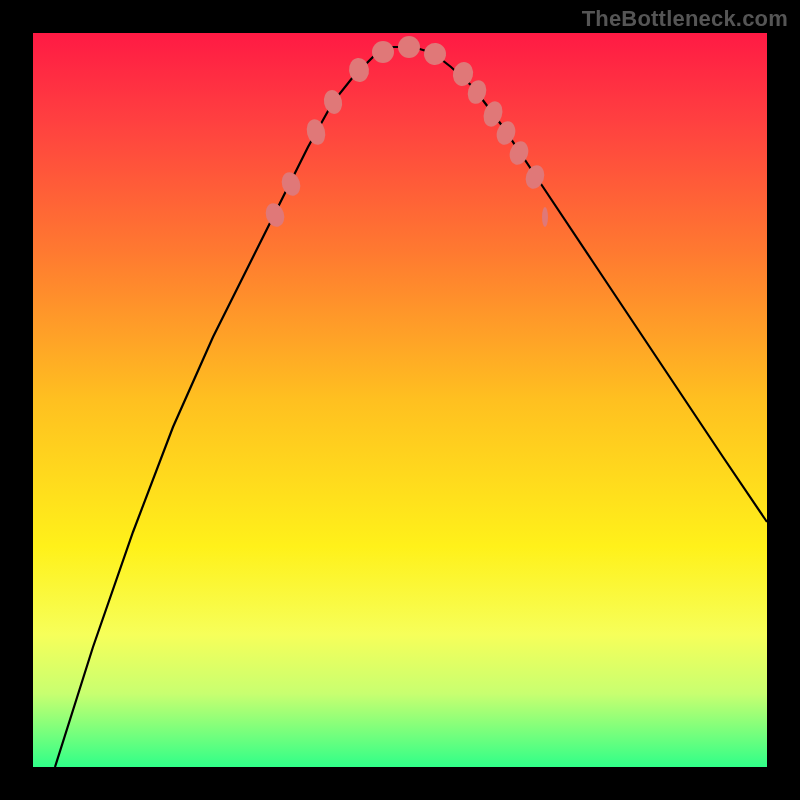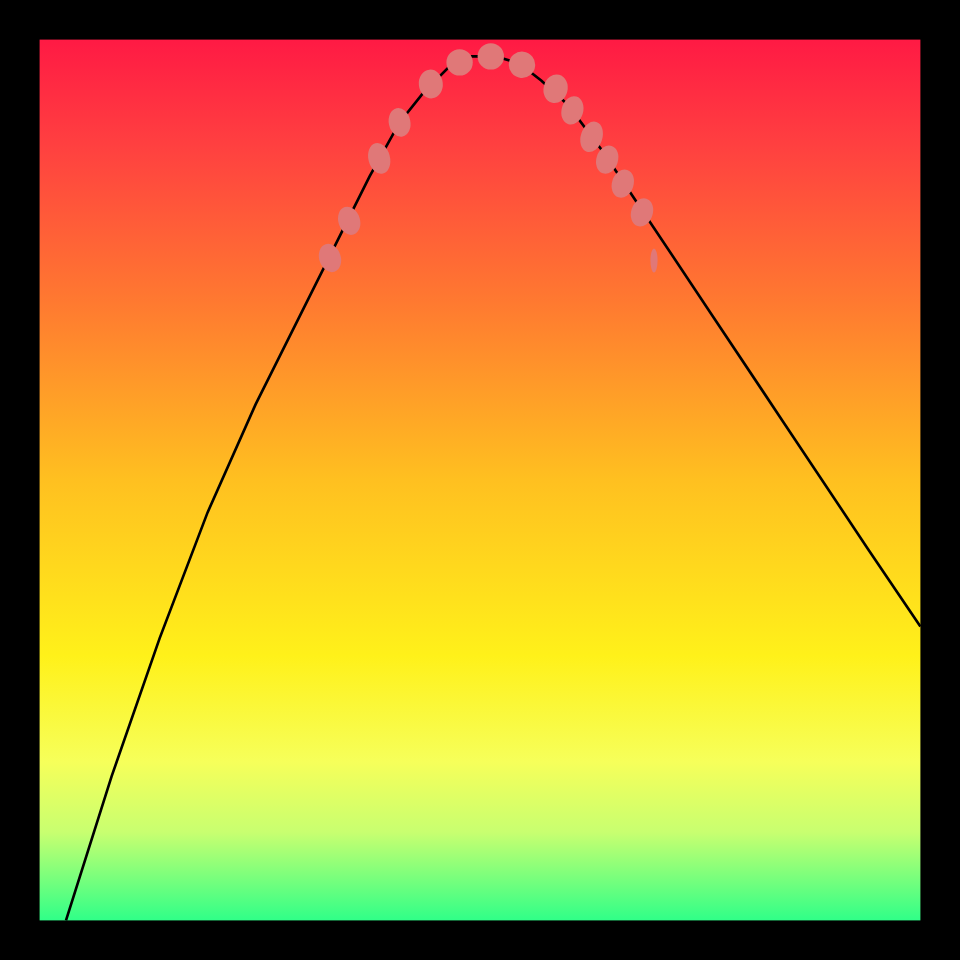--- a/index.html
+++ b/index.html
@@ -75,13 +75,14 @@
         <ellipse cx="430" cy="41" rx="10" ry="12" fill="#e07878" stroke="#c85a5a" stroke-width="0" transform="rotate(14 430 41)"></ellipse>
         <ellipse cx="444" cy="59" rx="9" ry="12" fill="#e07878" stroke="#c85a5a" stroke-width="0" transform="rotate(16 444 59)"></ellipse>
         <ellipse cx="460" cy="81" rx="9" ry="13" fill="#e07878" stroke="#c85a5a" stroke-width="0" transform="rotate(18 460 81)"></ellipse>
         <ellipse cx="473" cy="100" rx="9" ry="12" fill="#e07878" stroke="#c85a5a" stroke-width="0" transform="rotate(18 473 100)"></ellipse>
         <ellipse cx="486" cy="120" rx="9" ry="12" fill="#e07878" stroke="#c85a5a" stroke-width="0" transform="rotate(18 486 120)"></ellipse>
         <ellipse cx="502" cy="144" rx="9" ry="12" fill="#e07878" stroke="#c85a5a" stroke-width="0" transform="rotate(18 502 144)"></ellipse>
         <ellipse cx="512" cy="184" rx="3" ry="10" fill="#e07878" stroke="#c85a5a" stroke-width="0" transform="rotate(0 512 184)"></ellipse>
       </g>
   </svg>
 
+  <div class="watermark">TheBottleneck.com</div>
 </div>
 
 </body></html>

